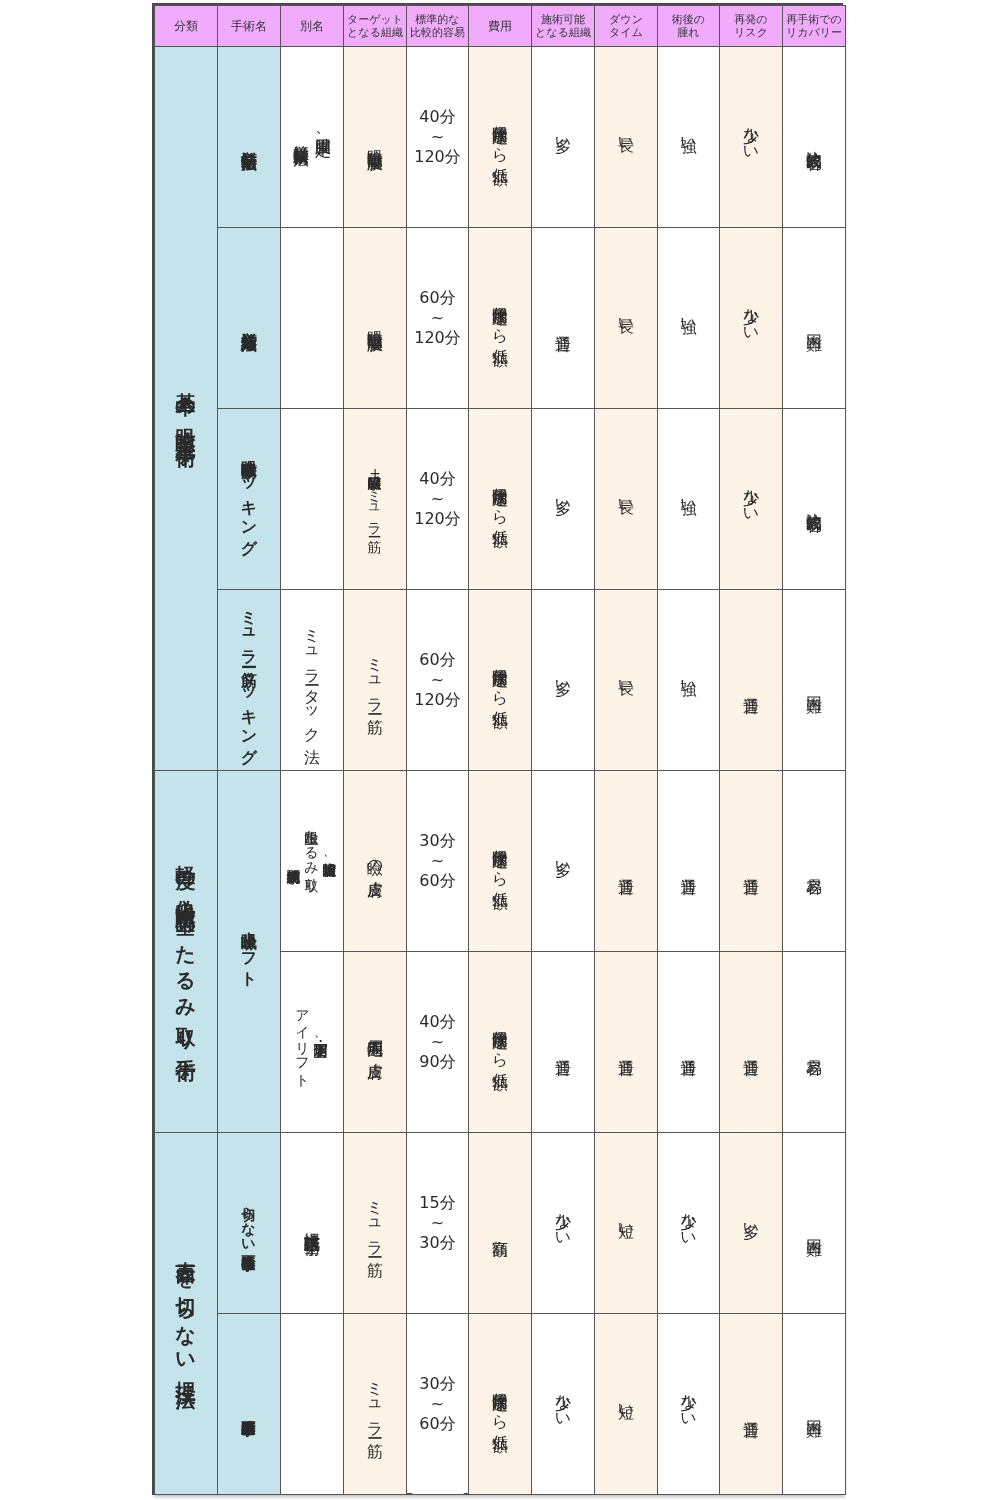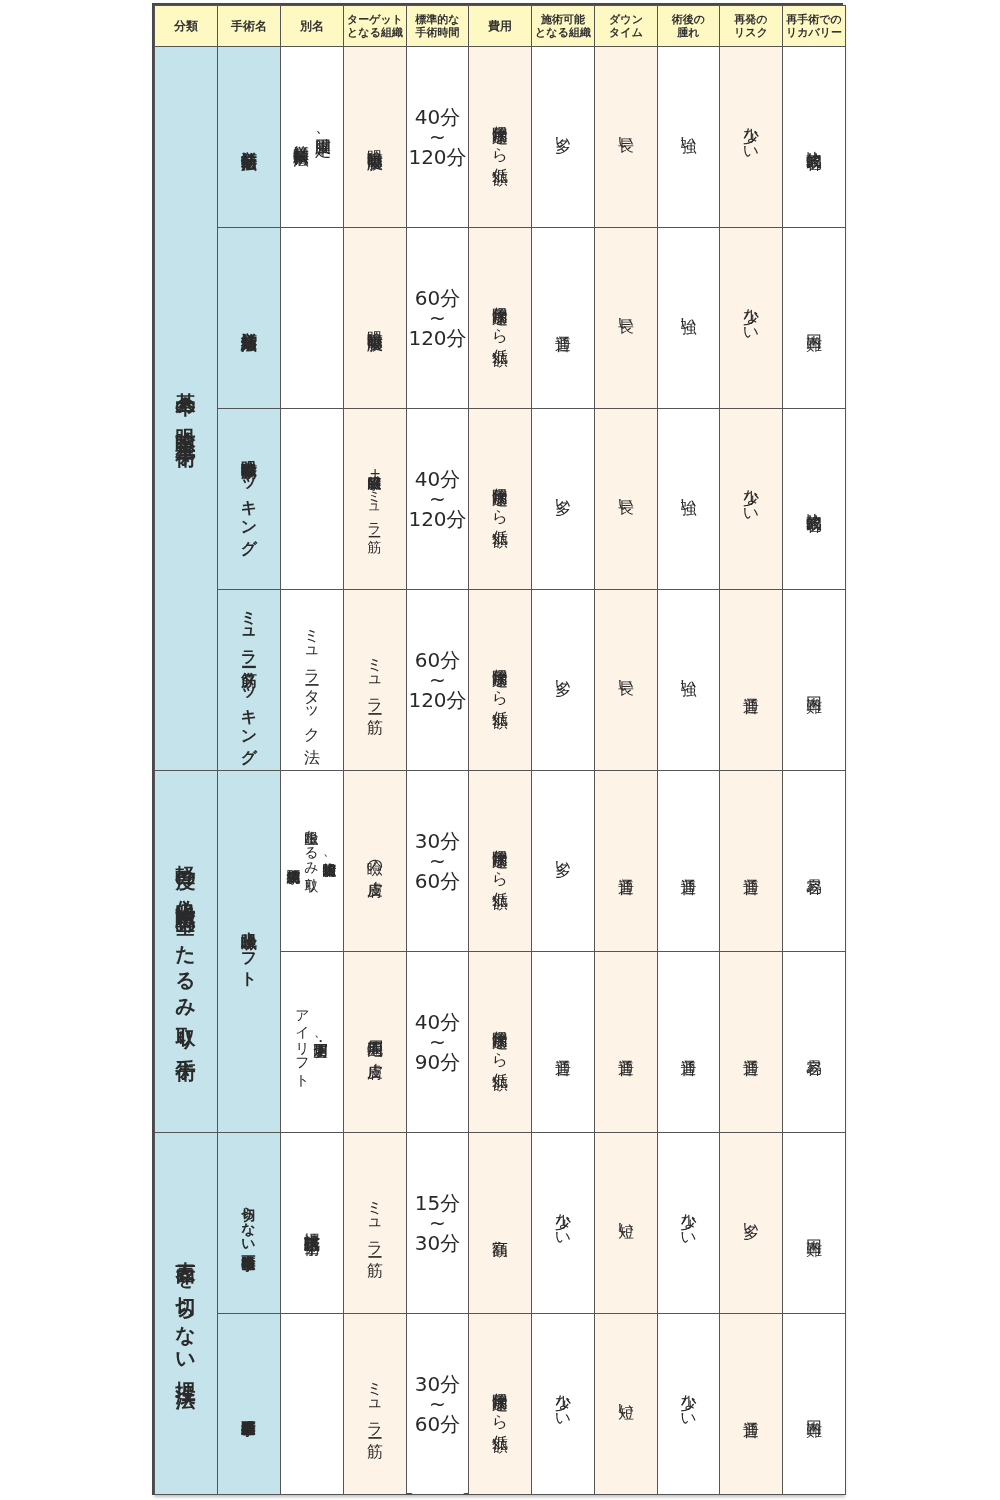--- a/index.html
+++ b/index.html
@@ -2,32 +2,32 @@
 <html><head>
 <meta charset="utf-8">
 <style>
   html, body { margin: 0; padding: 0; background: #ffffff; }
   body { width: 1000px; height: 1500px; position: relative; overflow: hidden;
          font-family: "DejaVu Sans", "Liberation Sans", sans-serif; color: #2a2a2a; }
   .tbl { position: absolute; left: 152px; top: 3px; width: 691px; height: 1492px;
          border: 2px solid #4a4a4a; box-sizing: border-box; box-shadow: 2px 2px 3px rgba(0,0,0,0.25); }
   table { border-collapse: collapse; width: 100%; height: 100%; table-layout: fixed; }
   th, td { border: 1px solid #555; padding: 0; text-align: center; vertical-align: middle; }
-  thead th { background: #fef9c3; height: 40px; font-size: 11px; font-weight: bold; line-height: 13px; color: #333; text-align: center; }
+  thead th { background: #f0abfc; height: 40px; font-size: 11px; font-weight: normal; line-height: 13px; color: #333; text-align: center; }
   thead th.single { font-size: 12px; }
   .cat { background: #c4e3ea; }
   .name { background: #c4e3ea; }
   .peach { background: #fdf3e7; }
   .white { background: #ffffff; }
   .v { writing-mode: vertical-rl; text-orientation: upright; display: inline-block; margin: 0 auto;
        font-size: 16px; line-height: 22px; letter-spacing: 1px; white-space: pre-line; }
   .v.bold { font-weight: bold; }
   .v.catlabel { font-size: 20px; font-weight: bold; letter-spacing: 4px; line-height: 24px; }
   .v.small { font-size: 14px; line-height: 18px; letter-spacing: 0; }
-  .time { font-size: 20px; line-height: 20px; border-radius: 10px; }
+  .time { font-size: 16px; line-height: 20px; border-radius: 10px; }
   .time span { display: block; }
   tr.body-row { height: 181px; }
 </style>
 </head>
 <body>
 
 <div class="tbl">
 <table>
   <colgroup>
     <col style="width:63px">
@@ -43,21 +43,21 @@
         <col style="width:63px">
   </colgroup>
   <thead>
     <tr>
       <th class="single">分類</th>
       <th class="single">手術名</th>
       <th class="single">別名</th>
       <th style="white-space:pre-line">ターゲット
 となる組織</th>
       <th style="white-space:pre-line">標準的な
-手術時間</th>
+比較的容易</th>
       <th class="single">費用</th>
       <th style="white-space:pre-line">施術可能
 となる組織</th>
       <th style="white-space:pre-line">ダウン
 タイム</th>
       <th style="white-space:pre-line">術後の
 腫れ</th>
       <th style="white-space:pre-line">再発の
 リスク</th>
       <th style="white-space:pre-line">再手術での

